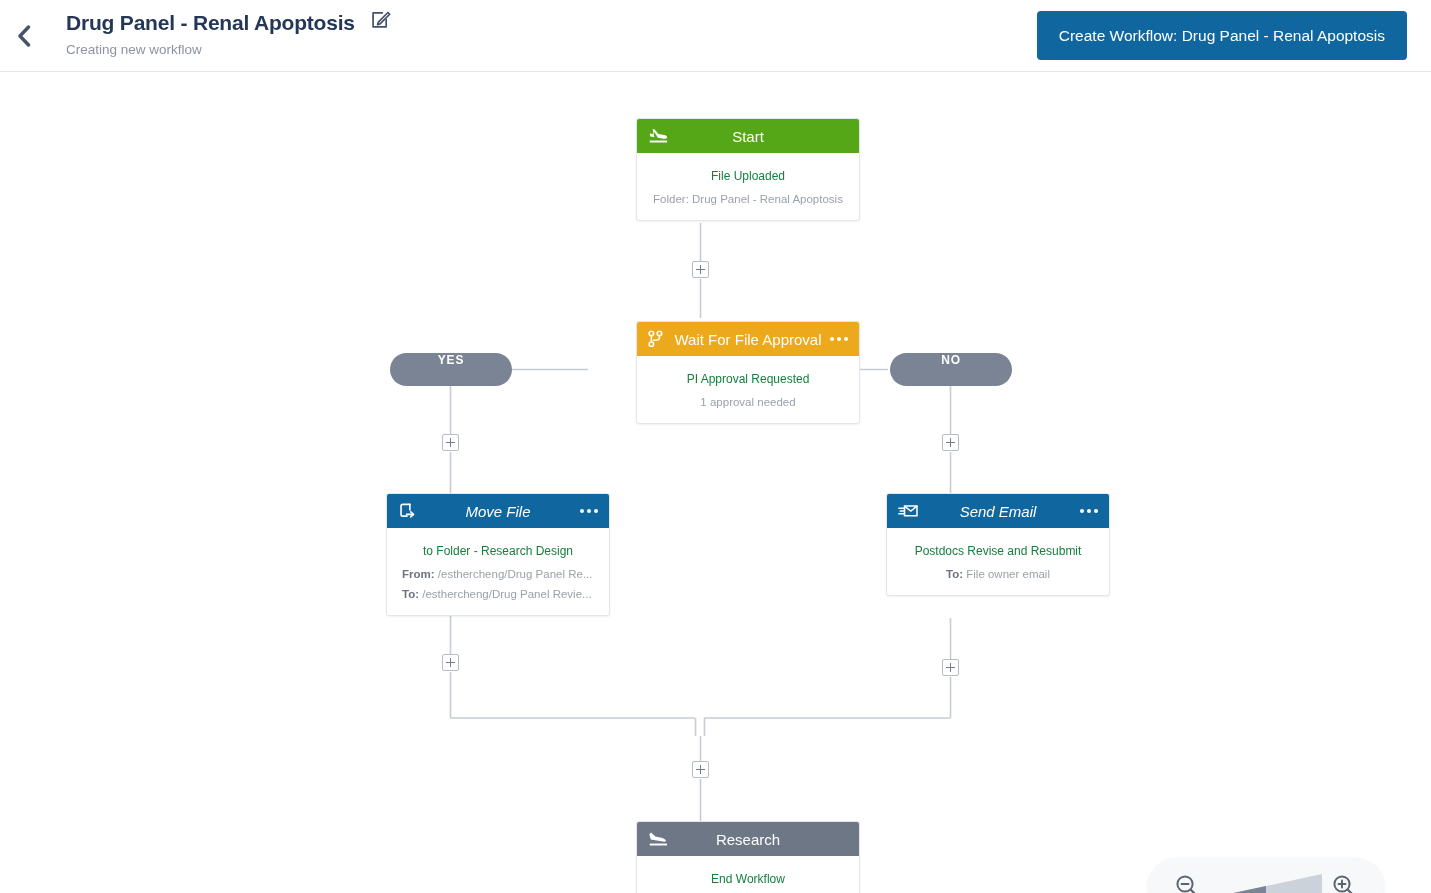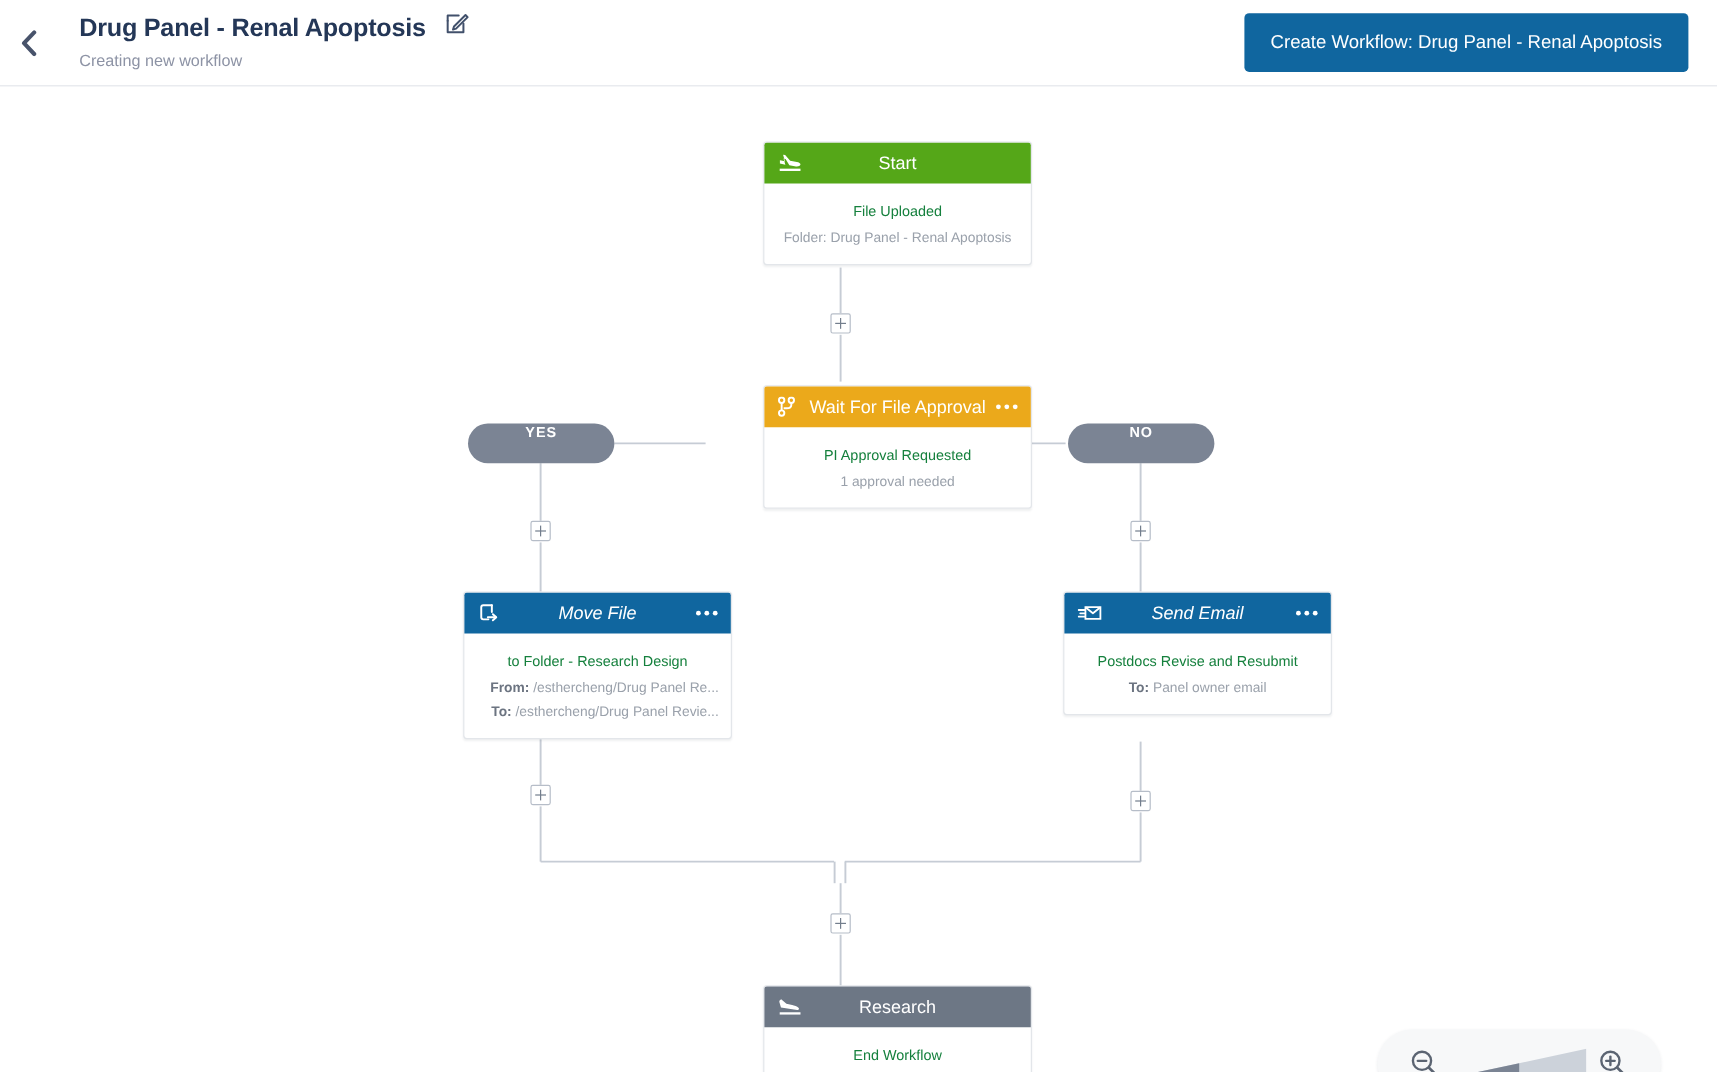--- a/index.html
+++ b/index.html
@@ -81,21 +81,21 @@
   }
   .head-dots i { width: 4px; height: 4px; border-radius: 50%; background: #fff; display: block; }
   .node-body { padding: 13px 10px 13px; text-align: center; }
   .node-main {
     font-size: 12px; color: #15803d; line-height: 21px;
   }
   .node-sub {
     font-size: 11.5px; color: #9aa1ab; margin-top: 4px; line-height: 16px;
     white-space: nowrap; overflow: hidden; text-overflow: ellipsis;
   }
-  .node-sub.left { text-align: right; padding-left: 5px; }
+  .node-sub.left { text-align: left; padding-left: 5px; }
   .node-sub b { color: #6c7481; font-weight: bold; }
 
   .green  { background: #55a718; }
   .amber  { background: #eba91b; }
   .blue   { background: #10669f; font-style: italic; }
   .grey   { background: #6d7785; }
 
   
   .pill {
     position: absolute;
@@ -287,21 +287,21 @@
       <span class="head-dots">
           <i></i>
           <i></i>
           <i></i>
         </span>
     </div>
     <div class="node-body">
       <div class="node-main">Postdocs Revise and Resubmit</div>
       <div class="node-sub">
         <b>To:</b>
-        <span>Panel owner email</span>
+        <span>File owner email</span>
       </div>
     </div>
   </div>
 
   <div class="node" style="left:588px; top:749px;">
     <div class="node-head grey">
       <span class="head-icon">
         <svg width="21" height="16" viewBox="0 0 24 18">
           <path d="M1.9 3.1 L3.4 1.7 L8.4 6.2 L13.9 7.3 C15.8 7.7 18.6 8.7 19.9 9.9 C21 11 20.2 12.2 18.6 12.0 L3.2 9.7 L1.6 4.1 Z" fill="#ffffff"></path>
           <rect x="2" y="14.2" width="19.8" height="2.2" fill="#ffffff"></rect>

